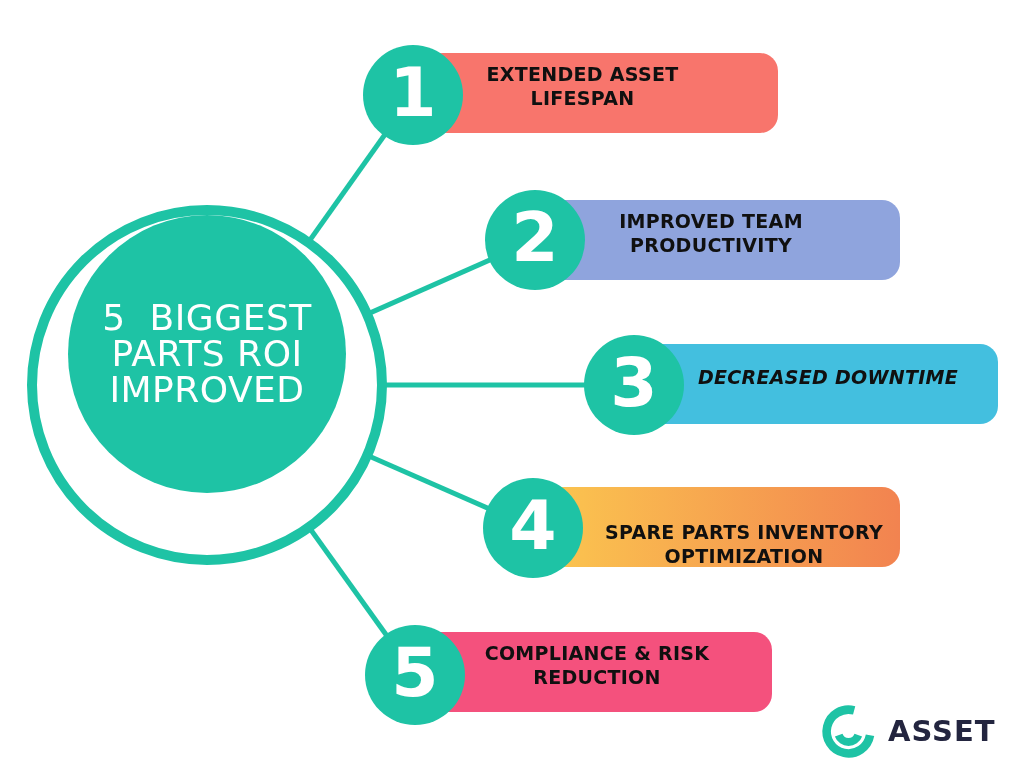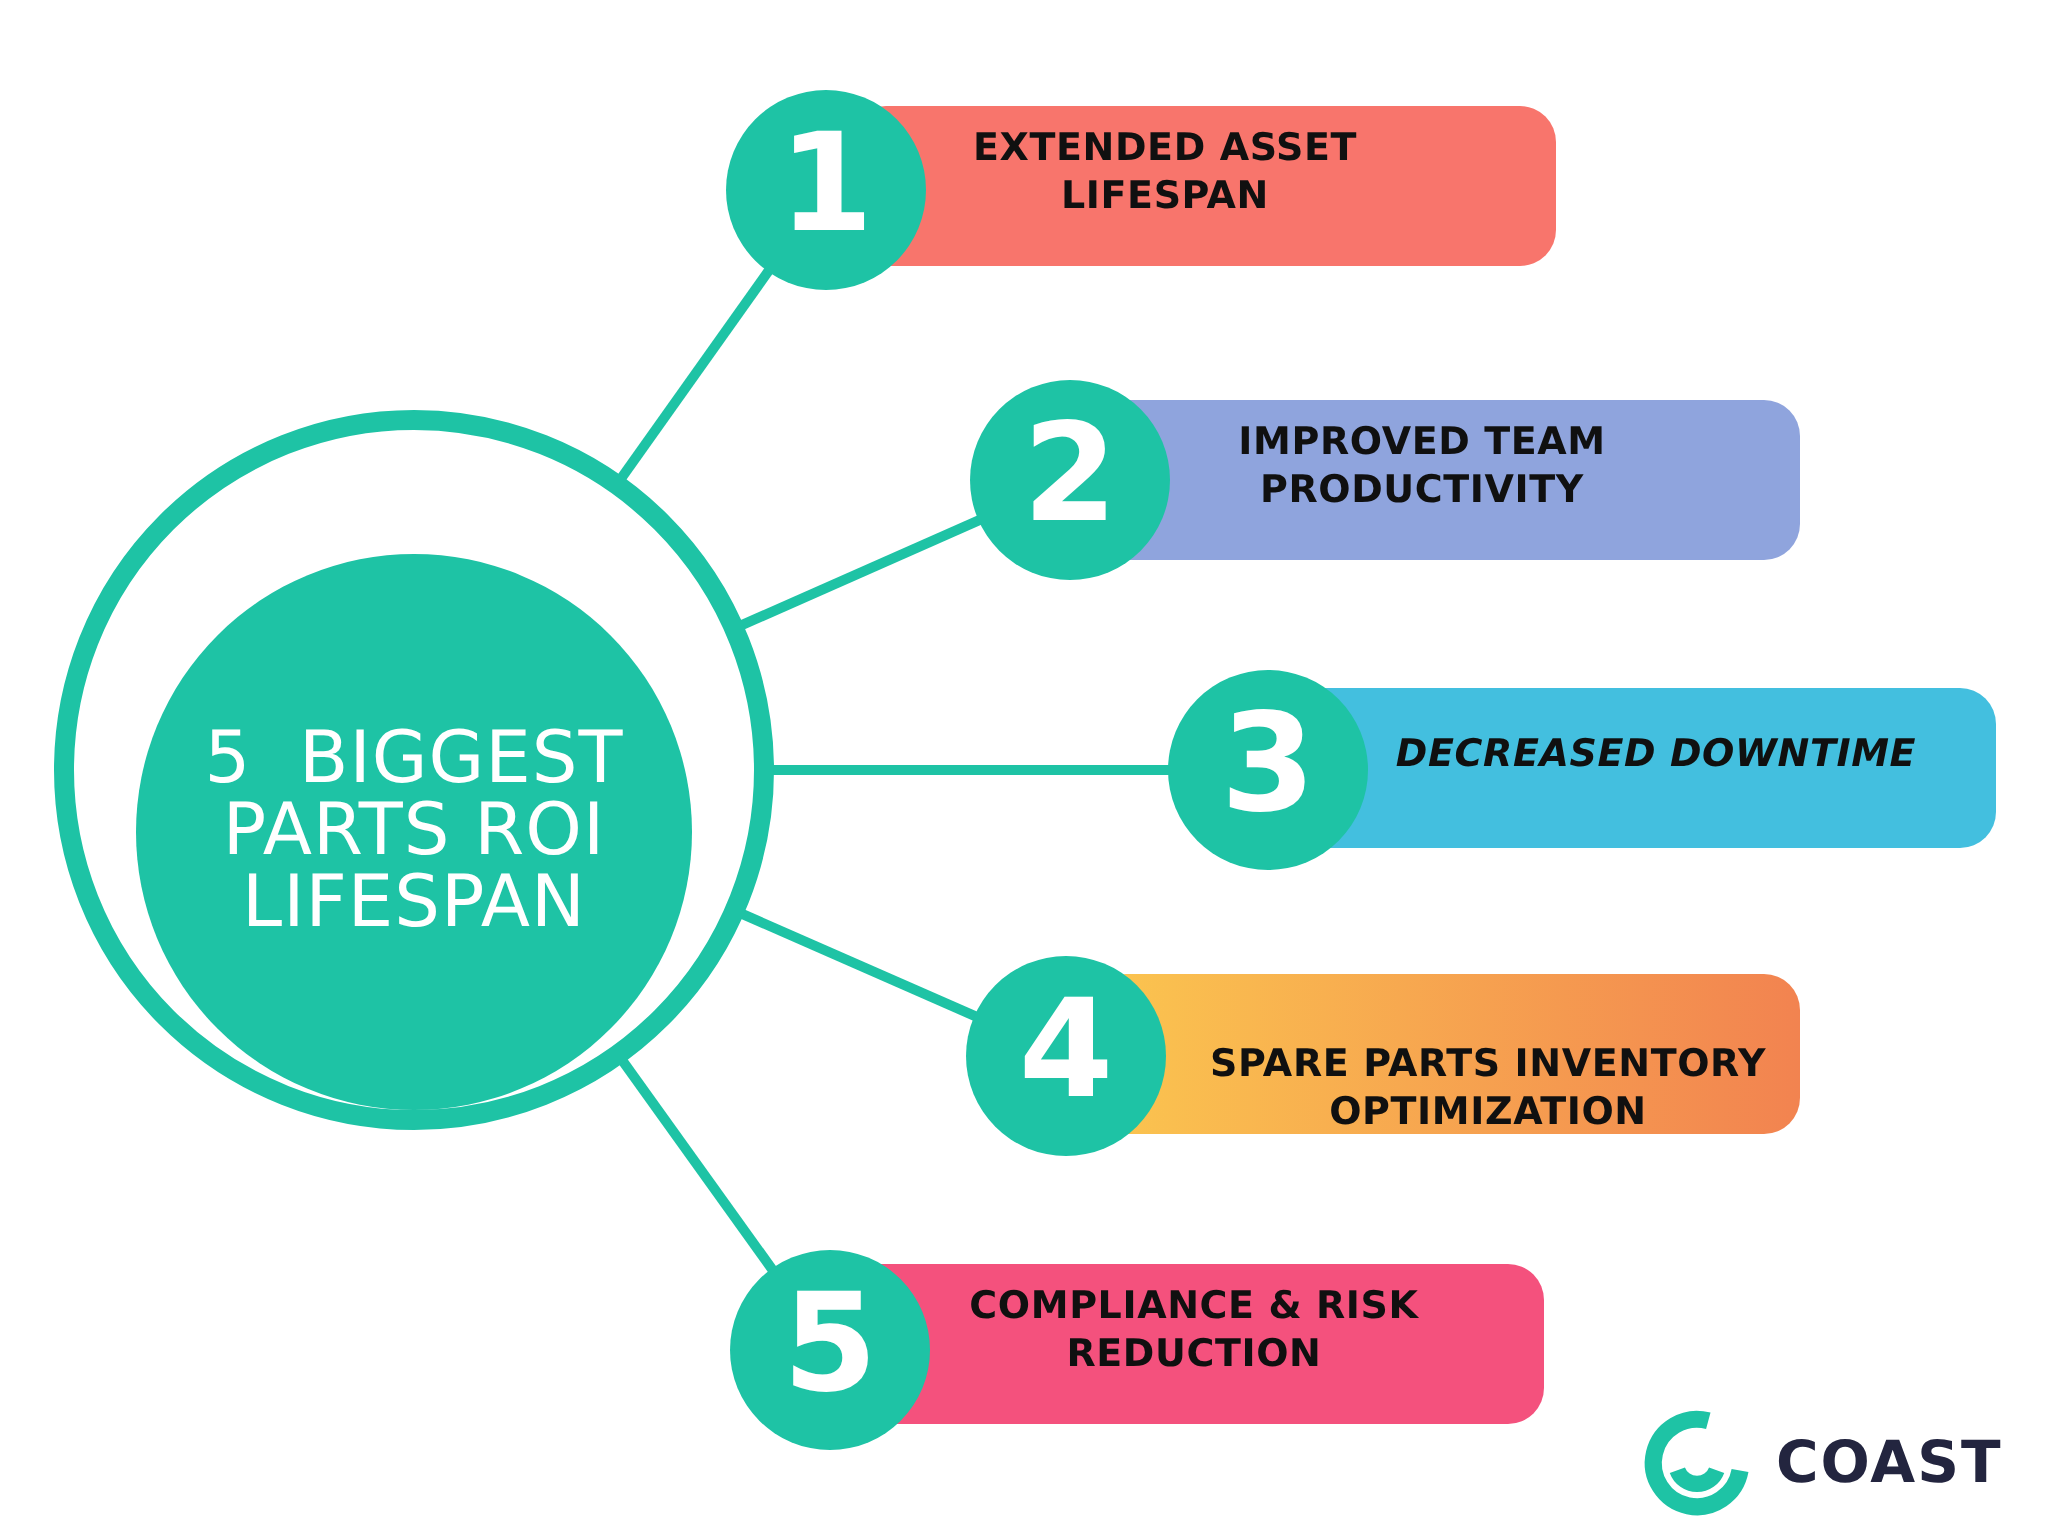--- a/index.html
+++ b/index.html
@@ -10,21 +10,21 @@
     background:#ffffff; overflow:hidden; margin:0 auto;
     font-family:"DejaVu Sans","Liberation Sans",sans-serif;
   }
   svg.connectors { position:absolute; left:0; top:0; z-index:0; }
   svg.connectors line { stroke:var(--teal); stroke-width:5; }
 
   
   .center-wrap {
     position:absolute; left:27px; top:205px; width:360px; height:360px;
     border:10px solid var(--teal); border-radius:50%; background:#ffffff;
-    z-index:2; display:flex; align-items:flex-end; justify-content:center;
+    z-index:2; display:flex; align-items:flex-start; justify-content:center;
   }
   .center-inner {
     width:278px; height:278px; border-radius:50%; background:var(--teal);
     display:flex; align-items:center; justify-content:center;
   }
   .center-title {
     color:#ffffff; font-size:36px; line-height:1.0; font-weight:500;
     text-align:center; letter-spacing:0.5px;
   }
   .center-title div { white-space:pre; }
@@ -73,21 +73,21 @@
     <line x1="207" y1="385" x2="634" y2="385"></line>
     <line x1="207" y1="385" x2="533" y2="528"></line>
     <line x1="207" y1="385" x2="415" y2="675"></line>
   </svg>
 
   <div class="center-wrap">
     <div class="center-inner">
       <div class="center-title">
         <div>5  BIGGEST</div>
         <div>PARTS ROI</div>
-        <div>LIFESPAN</div>
+        <div>IMPROVED</div>
       </div>
     </div>
   </div>
 
   <div class="bar" style="left: 425px; top: 53px; width: 353px; background: rgb(248, 117, 108);"></div>
   <div class="bar-text" style="left:450px; top:53px; width:265px;">EXTENDED ASSET LIFESPAN</div>
   <div class="num" style="left:363px; top:45px;">
     <span>1</span>
   </div>
 
@@ -115,16 +115,16 @@
     <span>5</span>
   </div>
 
   <div class="logo">
     <svg class="logo-mark" viewBox="0 0 60 60">
 
       <path d="M 52.65 34 A 23 23 0 1 1 35.95 7.8" stroke-width="9"></path>
 
       <path d="M 19.66 33.76 A 11 11 0 0 0 40.34 33.76" stroke-width="8.5" stroke-linecap="butt"></path>
     </svg>
-    <span class="logo-text">COAST</span>
+    <span class="logo-text">ASSET</span>
   </div>
 
 </div>
 
 </body></html>

